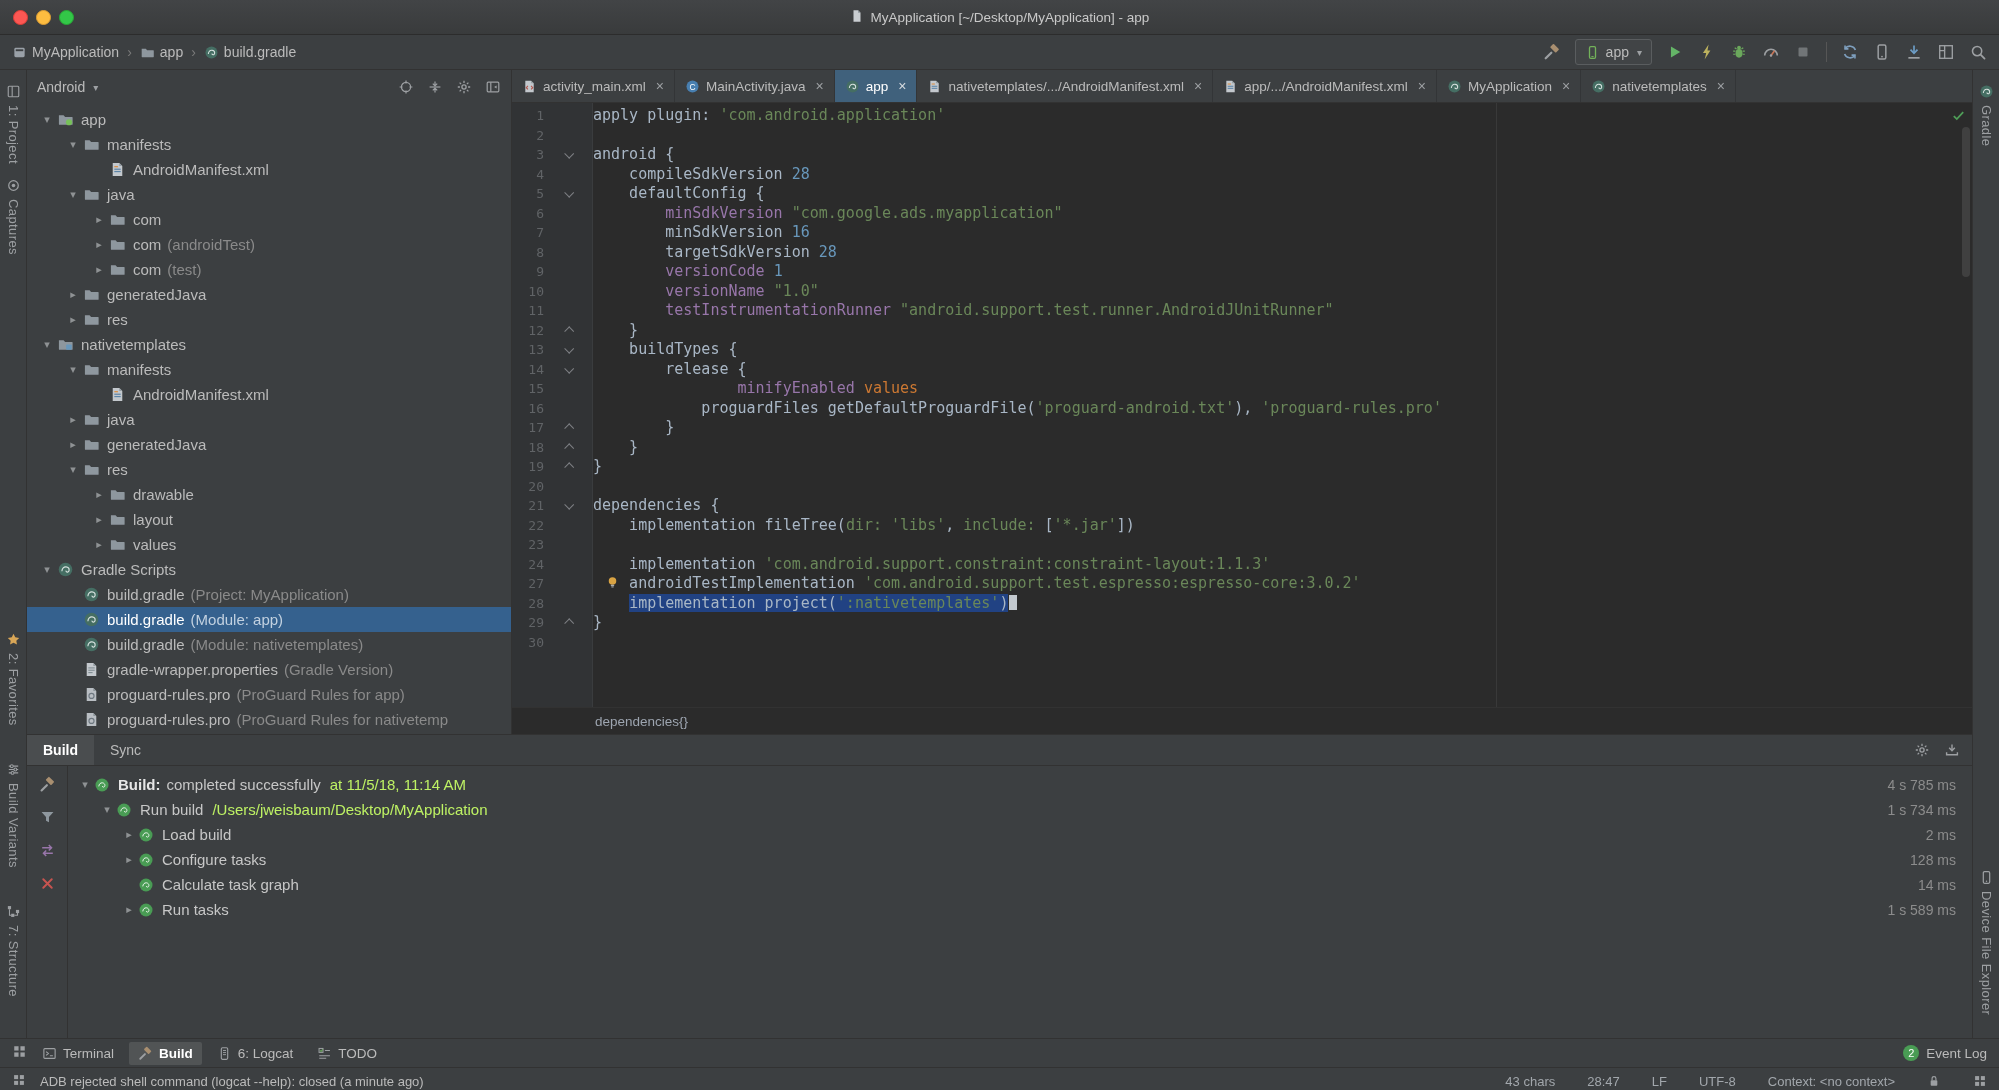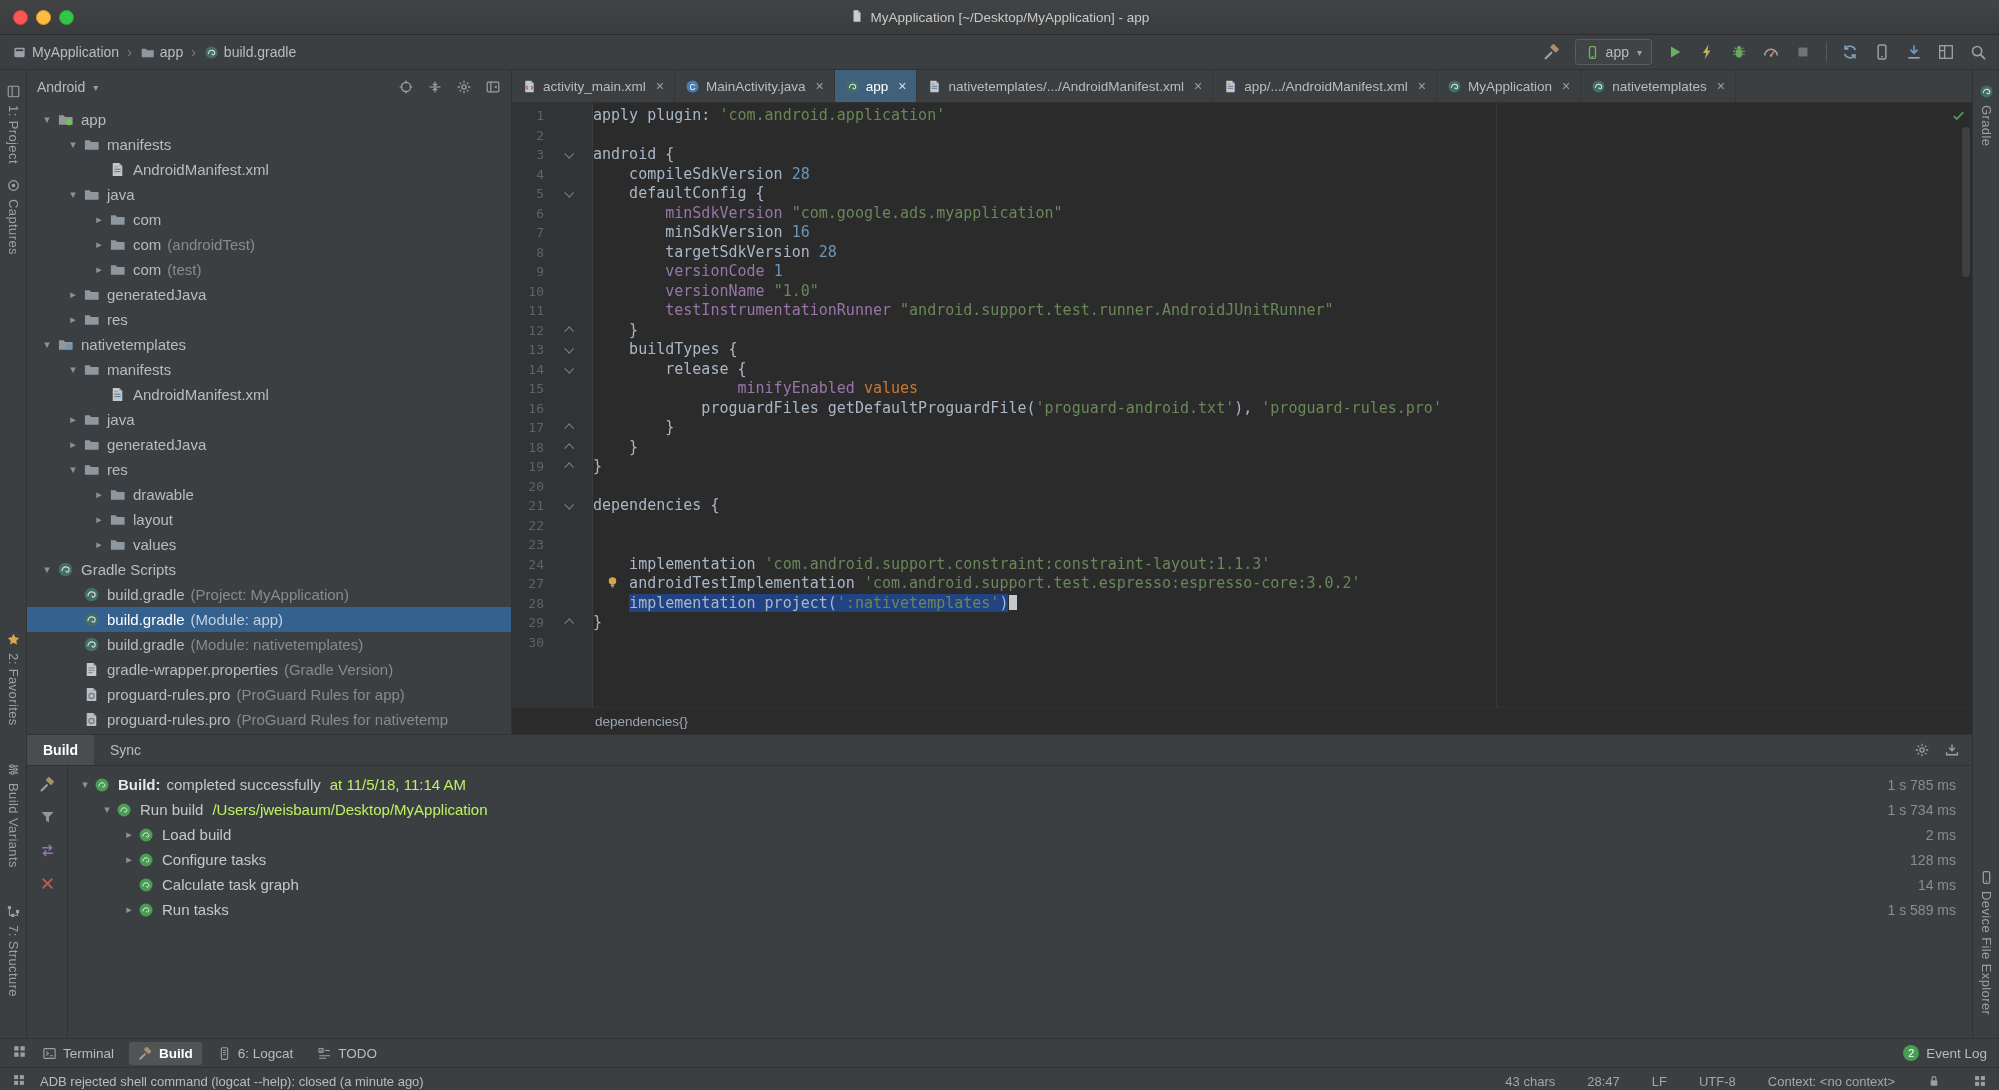--- a/index.html
+++ b/index.html
@@ -842,20 +842,21 @@
                     <i class="fold open"></i>
                   </span>
                 </span>
                 <span class="ct"><span class="t-d">dependencies {</span></span>
               </div>
               <div class="cl">
                 <span class="gut">
                   <span class="ln">22</span>
                   <span class="foldc"></span>
                 </span>
+                <span class="ct"><span class="t-d">    implementation fileTree(</span><span class="t-na">dir:</span><span class="t-d"> </span><span class="t-s">'libs'</span><span class="t-d">, </span><span class="t-na">include:</span><span class="t-d"> [</span><span class="t-s">'*.jar'</span><span class="t-d">])</span></span>
               </div>
               <div class="cl">
                 <span class="gut">
                   <span class="ln">23</span>
                   <span class="foldc"></span>
                 </span>
               </div>
               <div class="cl">
                 <span class="gut">
                   <span class="ln">24</span>
@@ -964,21 +965,21 @@
                 <span class="chev">▾</span>
                 <span class="ic" style="width:16px;height:16px">
                   <svg viewBox="0 0 16 16" width="16" height="16">
                     <circle cx="8" cy="8" r="6.5" fill="#499C54"></circle>
                     <path d="M4.8 9.4c.2-2.3 1.7-3.7 3.5-3.6 1.6.1 2.7 1.4 2.6 2.8-.1 1-.8 1.6-1.6 1.5-.6-.1-1-.5-.95-1.1" fill="none" stroke="#E9F3EA" stroke-width="1"></path>
                   </svg>
                 </span>
                 <span class="btitle">Build:</span>
                 <span class="btext">completed successfully</span>
                 <span class="bmeta">at 11/5/18, 11:14 AM</span>
-                <span class="bdur">1 s 785 ms</span>
+                <span class="bdur">4 s 785 ms</span>
               </div>
               <div class="brow" style="padding-left:30px">
                 <span class="chev">▾</span>
                 <span class="ic" style="width:16px;height:16px">
                   <svg viewBox="0 0 16 16" width="16" height="16">
                     <circle cx="8" cy="8" r="6.5" fill="#499C54"></circle>
                     <path d="M4.8 9.4c.2-2.3 1.7-3.7 3.5-3.6 1.6.1 2.7 1.4 2.6 2.8-.1 1-.8 1.6-1.6 1.5-.6-.1-1-.5-.95-1.1" fill="none" stroke="#E9F3EA" stroke-width="1"></path>
                   </svg>
                 </span>
                 <span class="btext">Run build</span>

